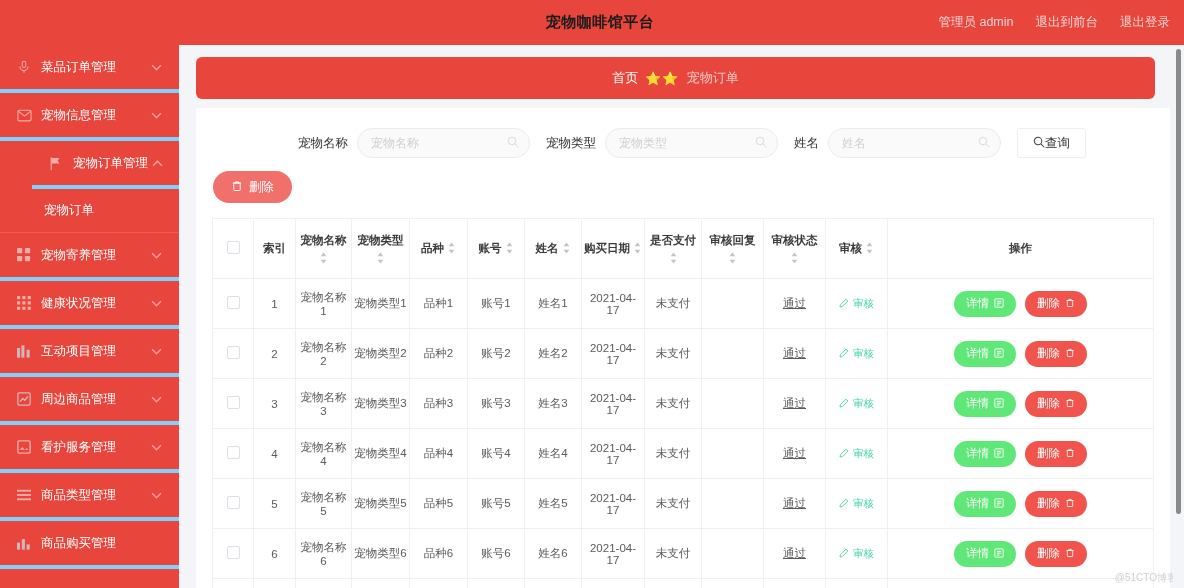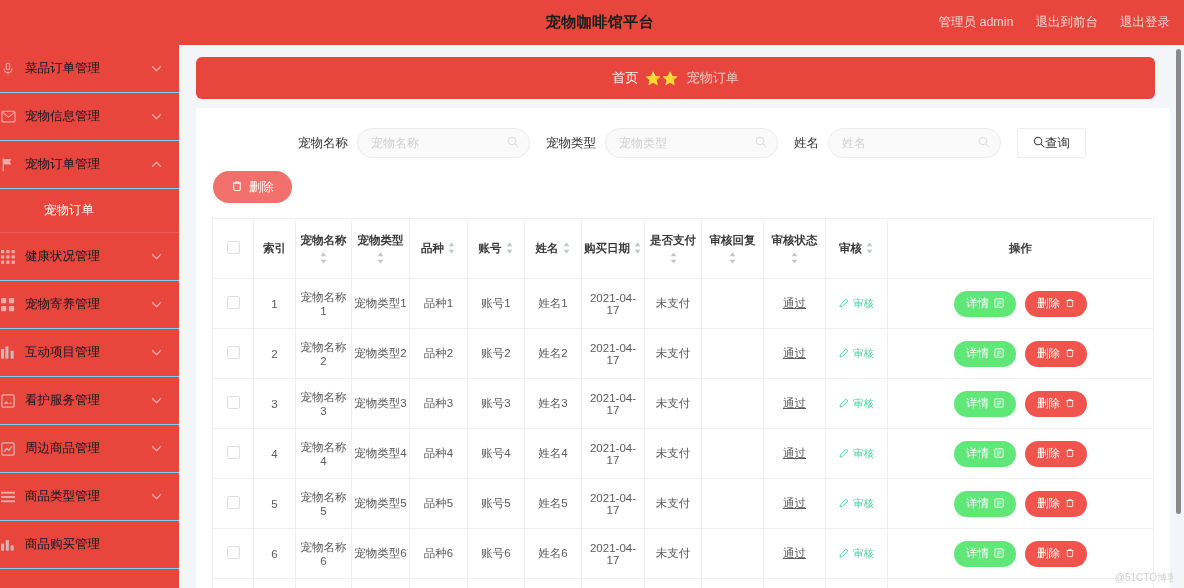--- a/index.html
+++ b/index.html
@@ -27,35 +27,35 @@
   }
   .topbar-right a { color: #f2d6d5; text-decoration: none; cursor: pointer; }
 
   
   .sidebar {
     position: absolute; top: 45px; left: 0; width: 179px; height: 543px;
     background: #e8453c; overflow: hidden; z-index: 15;
   }
   .menu-item {
     position: relative; height: 48px; display: flex; align-items: center;
-    border-bottom: 1px solid #7dd3fc;
-    color: #0f172a; font-size: 12.5px; cursor: pointer;
+    padding-left: 16px; border-bottom: 4px solid #7dd3fc;
+    color: #ffffff; font-size: 12.5px; cursor: pointer;
   }
   .menu-item .mi-icon {
     width: 16px; height: 16px; margin-right: 9px; flex: 0 0 16px;
     display: flex; align-items: center; justify-content: center;
     opacity: .78;
   }
   .menu-item .mi-icon svg { display: block; }
   .menu-item .mi-label { flex: 1 1 auto; white-space: nowrap; }
   .menu-item .mi-arrow {
     width: 18px; margin-right: 14px; opacity: .65; flex: 0 0 18px;
     display: flex; align-items: center; justify-content: center;
   }
-  .menu-item.active { background: #e8453c; }
+  .menu-item.active { background: #e8453c; margin-left: 32px; }
   .submenu-item {
     height: 44px; display: flex; align-items: center; padding-left: 44px;
     border-bottom: 1px solid #ef5c54;
     color: #ffffff; font-size: 12.5px; cursor: pointer;
   }
 
   
   .main {
     position: absolute; top: 45px; left: 179px; width: 1005px; height: 543px;
     background: #f3f5f9; overflow: hidden;
@@ -216,20 +216,37 @@
       <span class="mi-label">宠物订单管理</span>
       <span class="mi-arrow">
         <svg width="11" height="7" viewBox="0 0 12 8" fill="none" stroke="#fadad8" stroke-width="1.6">
             <path d="M1 6.5L6 1.5L11 6.5"></path>
           </svg>
       </span>
     </div>
 
     <div class="submenu-item">
       <span>宠物订单</span>
+    </div>
+
+    <div class="menu-item">
+      <span class="mi-icon">
+        <svg width="14" height="14" viewBox="0 0 16 16" fill="#f6c8c5">
+          <rect x="0" y="0" width="6" height="6" rx="1"></rect>
+            <rect x="9" y="0" width="6" height="6" rx="1"></rect>
+          <rect x="0" y="9" width="6" height="6" rx="1"></rect>
+            <rect x="9" y="9" width="6" height="6" rx="1"></rect>
+        </svg>
+      </span>
+      <span class="mi-label">宠物寄养管理</span>
+      <span class="mi-arrow">
+        <svg width="11" height="7" viewBox="0 0 12 8" fill="none" stroke="#fadad8" stroke-width="1.6">
+            <path d="M1 1.5L6 6.5L11 1.5"></path>
+          </svg>
+      </span>
     </div>
 
     <div class="menu-item">
       <span class="mi-icon">
         <svg width="14" height="14" viewBox="0 0 15 15" fill="#f6c8c5">
           <rect x="0" y="0" width="3.4" height="3.4"></rect>
             <rect x="5.7" y="0" width="3.4" height="3.4"></rect>
             <rect x="11.4" y="0" width="3.4" height="3.4"></rect>
           <rect x="0" y="5.7" width="3.4" height="3.4"></rect>
             <rect x="5.7" y="5.7" width="3.4" height="3.4"></rect>
@@ -242,74 +259,57 @@
       <span class="mi-label">健康状况管理</span>
       <span class="mi-arrow">
         <svg width="11" height="7" viewBox="0 0 12 8" fill="none" stroke="#fadad8" stroke-width="1.6">
             <path d="M1 1.5L6 6.5L11 1.5"></path>
           </svg>
       </span>
     </div>
 
     <div class="menu-item">
       <span class="mi-icon">
-        <svg width="14" height="14" viewBox="0 0 16 16" fill="#f6c8c5">
-          <rect x="0" y="0" width="6" height="6" rx="1"></rect>
-            <rect x="9" y="0" width="6" height="6" rx="1"></rect>
-          <rect x="0" y="9" width="6" height="6" rx="1"></rect>
-            <rect x="9" y="9" width="6" height="6" rx="1"></rect>
-        </svg>
-      </span>
-      <span class="mi-label">宠物寄养管理</span>
-      <span class="mi-arrow">
-        <svg width="11" height="7" viewBox="0 0 12 8" fill="none" stroke="#fadad8" stroke-width="1.6">
-            <path d="M1 1.5L6 6.5L11 1.5"></path>
-          </svg>
-      </span>
-    </div>
-
-    <div class="menu-item">
-      <span class="mi-icon">
         <svg width="14" height="13" viewBox="0 0 16 14" fill="#cfd6dd">
           <rect x="0" y="3" width="3.5" height="11"></rect>
             <rect x="5" y="0" width="3.5" height="14"></rect>
             <rect x="11" y="5" width="3.5" height="9"></rect>
         </svg>
       </span>
       <span class="mi-label">互动项目管理</span>
       <span class="mi-arrow">
         <svg width="11" height="7" viewBox="0 0 12 8" fill="none" stroke="#fadad8" stroke-width="1.6">
             <path d="M1 1.5L6 6.5L11 1.5"></path>
           </svg>
       </span>
     </div>
 
     <div class="menu-item">
       <span class="mi-icon">
-        <svg width="14" height="14" viewBox="0 0 16 16" fill="none" stroke="#f6c8c5" stroke-width="1.6">
+        <svg width="14" height="14" viewBox="0 0 16 16" fill="none" stroke="#cfd6dd" stroke-width="1.4">
           <rect x="1" y="1" width="14" height="14" rx="1.5"></rect>
-            <path d="M3 11l3-3 3 3 2-2 2 2" fill="#f6c8c5" stroke="none"></path>
-        </svg>
-      </span>
-      <span class="mi-label">看护服务管理</span>
+            <path d="M3.5 11l3-3.5 2.5 2 3.5-4.5" stroke="#cfd6dd" stroke-width="1.6"></path>
+        </svg>
+      </span>
+      <span class="mi-label">周边商品管理</span>
       <span class="mi-arrow">
         <svg width="11" height="7" viewBox="0 0 12 8" fill="none" stroke="#fadad8" stroke-width="1.6">
             <path d="M1 1.5L6 6.5L11 1.5"></path>
           </svg>
       </span>
     </div>
 
     <div class="menu-item">
       <span class="mi-icon">
-        <svg width="14" height="14" viewBox="0 0 16 16" fill="none" stroke="#cfd6dd" stroke-width="1.4">
+        <svg width="14" height="14" viewBox="0 0 16 16" fill="none" stroke="#f6c8c5" stroke-width="1.6">
           <rect x="1" y="1" width="14" height="14" rx="1.5"></rect>
-            <path d="M3.5 11l3-3.5 2.5 2 3.5-4.5" stroke="#cfd6dd" stroke-width="1.6"></path>
-        </svg>
-      </span>
-      <span class="mi-label">周边商品管理</span>
+            <path d="M3 11l3-3 3 3 2-2 2 2" fill="#f6c8c5" stroke="none"></path>
+        </svg>
+      </span>
+      <span class="mi-label">看护服务管理</span>
       <span class="mi-arrow">
         <svg width="11" height="7" viewBox="0 0 12 8" fill="none" stroke="#fadad8" stroke-width="1.6">
             <path d="M1 1.5L6 6.5L11 1.5"></path>
           </svg>
       </span>
     </div>
 
     <div class="menu-item">
       <span class="mi-icon">
         <svg width="14" height="12" viewBox="0 0 16 12" fill="#f6c8c5">

